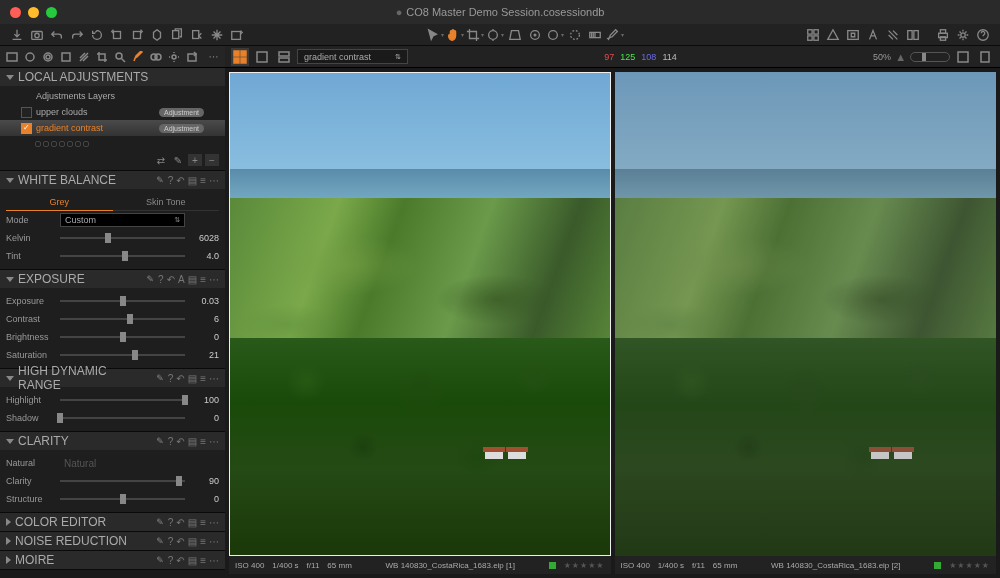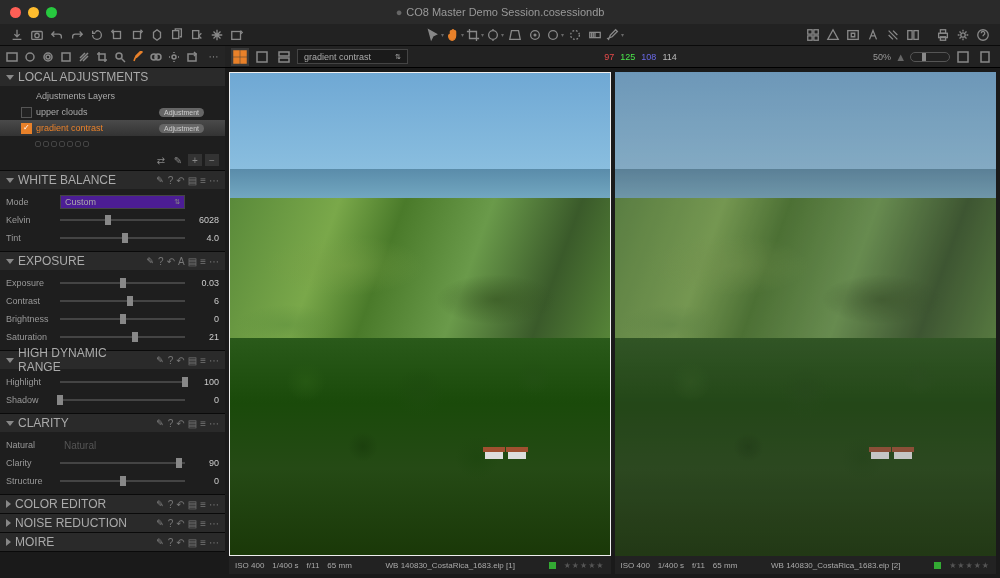--- a/index.html
+++ b/index.html
@@ -41,21 +41,21 @@
 .ldot{width:6px;height:6px;border:1px solid #444;border-radius:2px}
 .tabs{display:flex;height:18px}
 .tab{flex:1;text-align:center;line-height:18px;font-size:9px;color:#888;border-bottom:1px solid #333;cursor:pointer}
 .tab.active{color:#e8812a;border-bottom:1px solid #e8812a}
 .row{display:flex;align-items:center;height:18px;gap:6px}
 .rlbl{width:48px;text-align:left;font-size:9px;color:#999}
 .slider{flex:1;height:14px;position:relative;display:flex;align-items:center}
 .strack{position:absolute;left:0;right:0;height:2px;background:#444}
 .sthumb{position:absolute;width:6px;height:10px;background:#888;top:2px;transform:translateX(-50%);cursor:pointer}
 .sval{width:28px;text-align:right;font-size:9px;color:#ccc}
-.select{flex:1;height:14px;background:#4c1d95;border:1px solid #444;font-size:9px;padding:0 4px;display:flex;align-items:center;justify-content:space-between;cursor:pointer}
+.select{flex:1;height:14px;background:#000000;border:1px solid #444;font-size:9px;padding:0 4px;display:flex;align-items:center;justify-content:space-between;cursor:pointer}
 .select .arr{font-size:7px;color:#888}
 .dim{color:#555}
 .viewer{flex:1;background:#1a1a1a;display:flex;flex-direction:column}
 .vtop{height:22px;background:#222;display:flex;align-items:center;padding:0 6px;gap:4px;border-bottom:1px solid #000}
 .dd{height:15px;background:#1a1a1a;border:1px solid #444;font-size:9px;padding:0 6px;display:flex;align-items:center;gap:24px;cursor:pointer}
 .hist{display:flex;gap:6px;font-size:9px}
 .zoom{font-size:9px;color:#999}
 .vbody{flex:1;display:flex;gap:4px;padding:4px}
 .vpane{flex:1;display:flex;flex-direction:column;background:#0a0a0a}
 .vimg{flex:1;position:relative;overflow:hidden}
@@ -393,20 +393,24 @@
         <span style="font-size:9px;color:#888">✎</span>
         <div class="pacts">
             <span>?</span>
             <span>↶</span>
             <span>▤</span>
             <span>≡</span>
             <span>⋯</span>
           </div>
       </div>
       <div class="pbody">
+        <div class="tabs">
+            <div class="tab active">Grey</div>
+            <div class="tab">Skin Tone</div>
+          </div>
         <div class="row">
             <div class="rlbl">Mode</div>
             <div class="select">
               <span>Custom</span>
               <span class="arr">⇅</span>
             </div>
             <div style="width:28px"></div>
           </div>
         <div class="row">
             <div class="rlbl">Kelvin</div>

